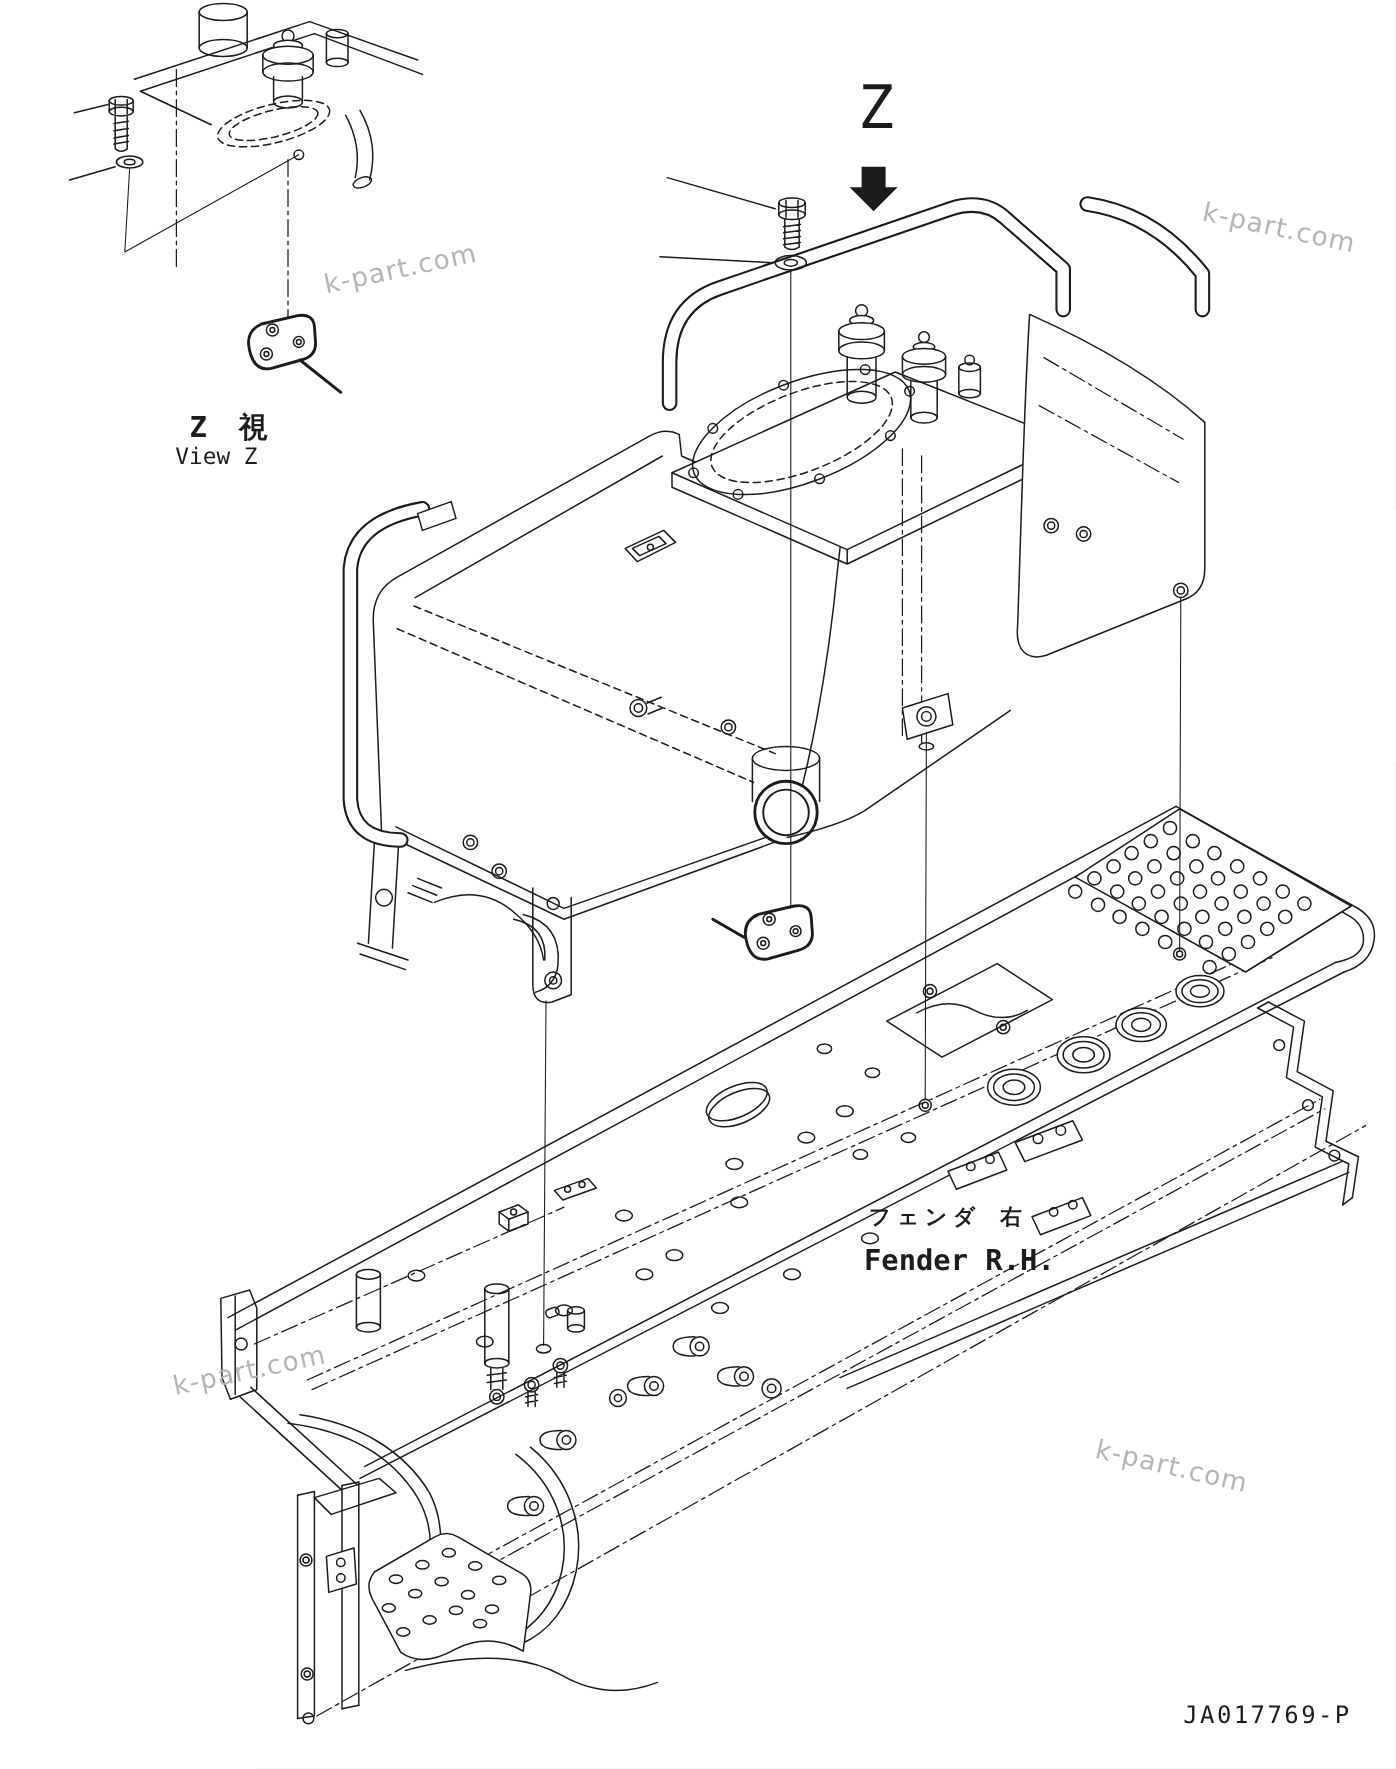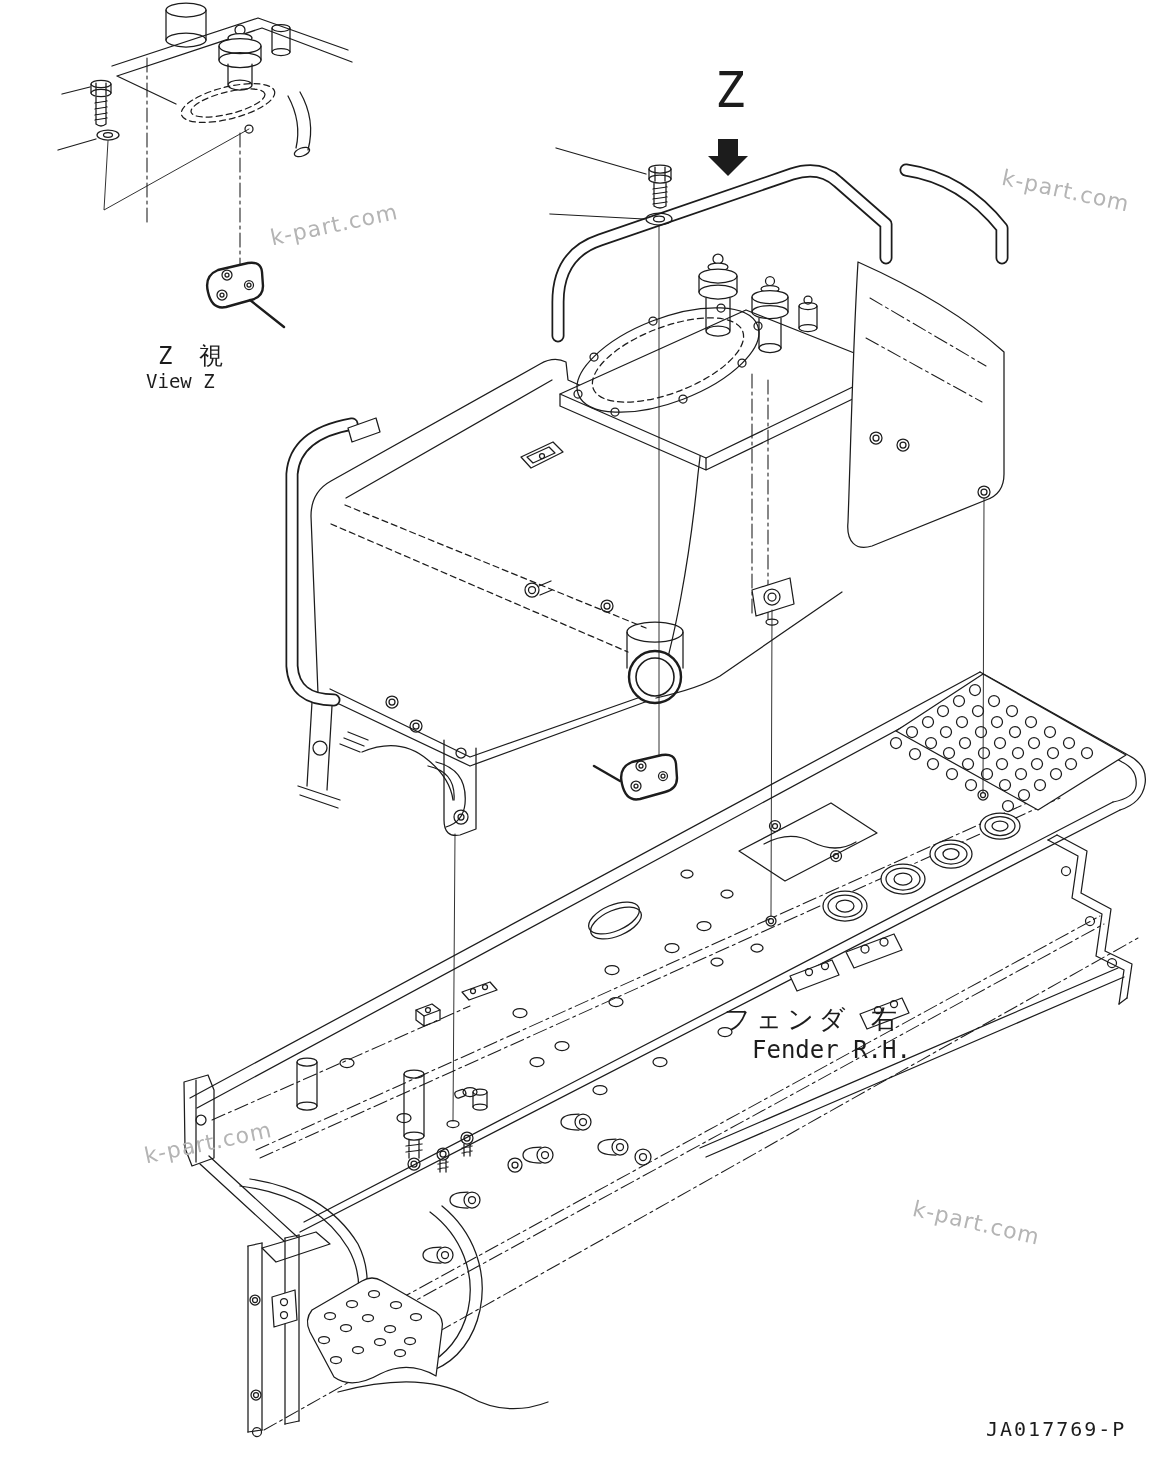--- a/index.html
+++ b/index.html
@@ -17,21 +17,21 @@
   .bw{fill:#ffffff;stroke-width:2.4;}
   .t{fill:none;stroke-width:13;}
   .tw{fill:none;stroke:#ffffff;stroke-width:9.5;}
   .lbl{position:absolute;white-space:nowrap;line-height:1.05;}
   .z-mark{font-size:50px;}
   .jp{letter-spacing:6px;}
   .wm{position:absolute;white-space:nowrap;color:#b4b4b4;
       font-family:"DejaVu Sans","Liberation Sans",sans-serif;
       font-size:22px;letter-spacing:1px;transform-origin:left top;}
   .dwg-no{font-size:20px;letter-spacing:2px;}
-  .fs24{font-size:24px;} .fs21{font-size:19px;} .fs27{font-size:26px;}
+  .fs24{font-size:24px;font-weight:bold;} .fs21{font-size:19px;} .fs27{font-size:18px;font-weight:bold;}
 </style>
 </head>
 <body>
 
 <div class="canvas">
 
 <svg width="1163" height="1474" viewBox="0 0 1163 1474">
 <g class="lineart">
 
   <g>
@@ -455,21 +455,21 @@
 
 </g>
 </svg>
 
 <div class="lbl fs24 jp" style="left:158px;top:344px;">Z  視</div>
 <div class="lbl fs21" style="left:146px;top:372px;">View Z</div>
 
 <div class="lbl z-mark" style="left:704px;top:64px;width:52px;text-align:center;">Z</div>
 
 <div class="lbl fs27" style="left:724px;top:1006px;letter-spacing:5px;">フェンダ 右</div>
-<div class="lbl fs24" style="left:752px;top:1038px;">Fender R.H.</div>
+<div class="lbl fs24" style="left:720px;top:1038px;">Fender R.H.</div>
 
 <div class="lbl dwg-no" style="left:986px;top:1419px;">JA017769-P</div>
 
 <div class="wm" style="left:1005px;top:165px;transform:rotate(12deg);">k-part.com</div>
 <div class="wm" style="left:268px;top:226px;transform:rotate(-12deg);">k-part.com</div>
 <div class="wm" style="left:142px;top:1144px;transform:rotate(-12deg);">k-part.com</div>
 <div class="wm" style="left:916px;top:1196px;transform:rotate(13deg);">k-part.com</div>
 
 </div>
 

